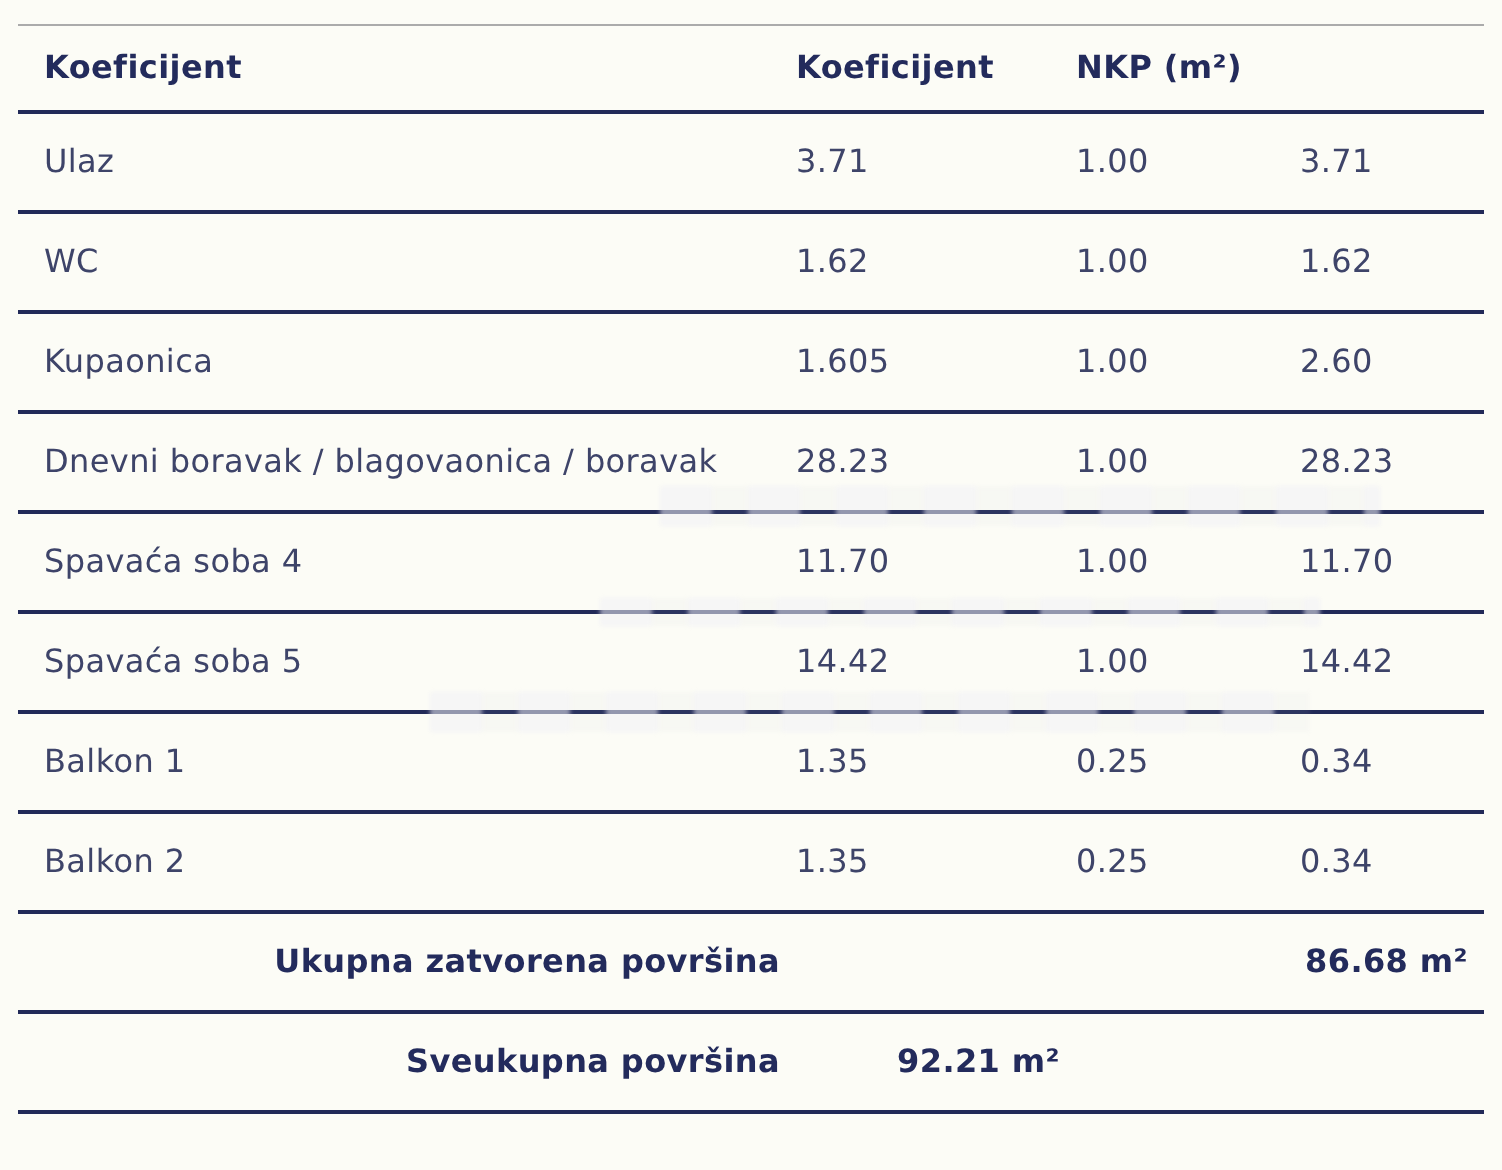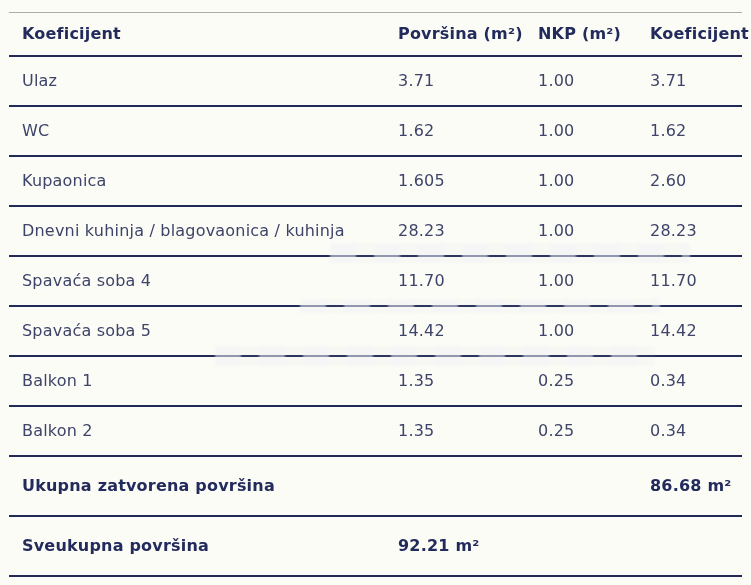--- a/index.html
+++ b/index.html
@@ -39,21 +39,22 @@
   }
   .cell {
     padding-right: 8px;
     white-space: nowrap;
   }
   .bold, .row.header .cell, .row.total .cell {
     font-weight: 700;
     color: #232b5c;
   }
   .row.total {
-    height: 60px;
+    height: 50px;
+    text-align: right;
   }
   
   .wm {
     position: absolute;
     pointer-events: none;
     background: repeating-linear-gradient(
       90deg,
       rgba(240,240,246,0.55) 0px,
       rgba(240,240,246,0.55) 26px,
       rgba(190,195,215,0.07) 26px,
@@ -65,23 +66,22 @@
   .wm-2 { left: 300px; top: 299px; width: 360px; height: 14px; }
   .wm-3 { left: 215px; top: 346px; width: 440px; height: 20px; }
 </style>
 </head>
 <body>
 
 <div class="table-wrap">
 
   <div class="row header">
     <div class="cell">Koeficijent</div>
-    <div class="cell">Površina (m²)</div>
+    <div class="cell">Koeficijent</div>
     <div class="cell">NKP (m²)</div>
-    <div class="cell">Koeficijent</div>
   </div>
 
   <div class="row">
     <div class="cell">Ulaz</div>
     <div class="cell">3.71</div>
     <div class="cell">1.00</div>
     <div class="cell">3.71</div>
   </div>
 
   <div class="row">
@@ -92,21 +92,21 @@
   </div>
 
   <div class="row">
     <div class="cell">Kupaonica</div>
     <div class="cell">1.605</div>
     <div class="cell">1.00</div>
     <div class="cell">2.60</div>
   </div>
 
   <div class="row">
-    <div class="cell">Dnevni kuhinja / blagovaonica / kuhinja</div>
+    <div class="cell">Dnevni boravak / blagovaonica / boravak</div>
     <div class="cell">28.23</div>
     <div class="cell">1.00</div>
     <div class="cell">28.23</div>
   </div>
 
   <div class="row">
     <div class="cell">Spavaća soba 4</div>
     <div class="cell">11.70</div>
     <div class="cell">1.00</div>
     <div class="cell">11.70</div>

